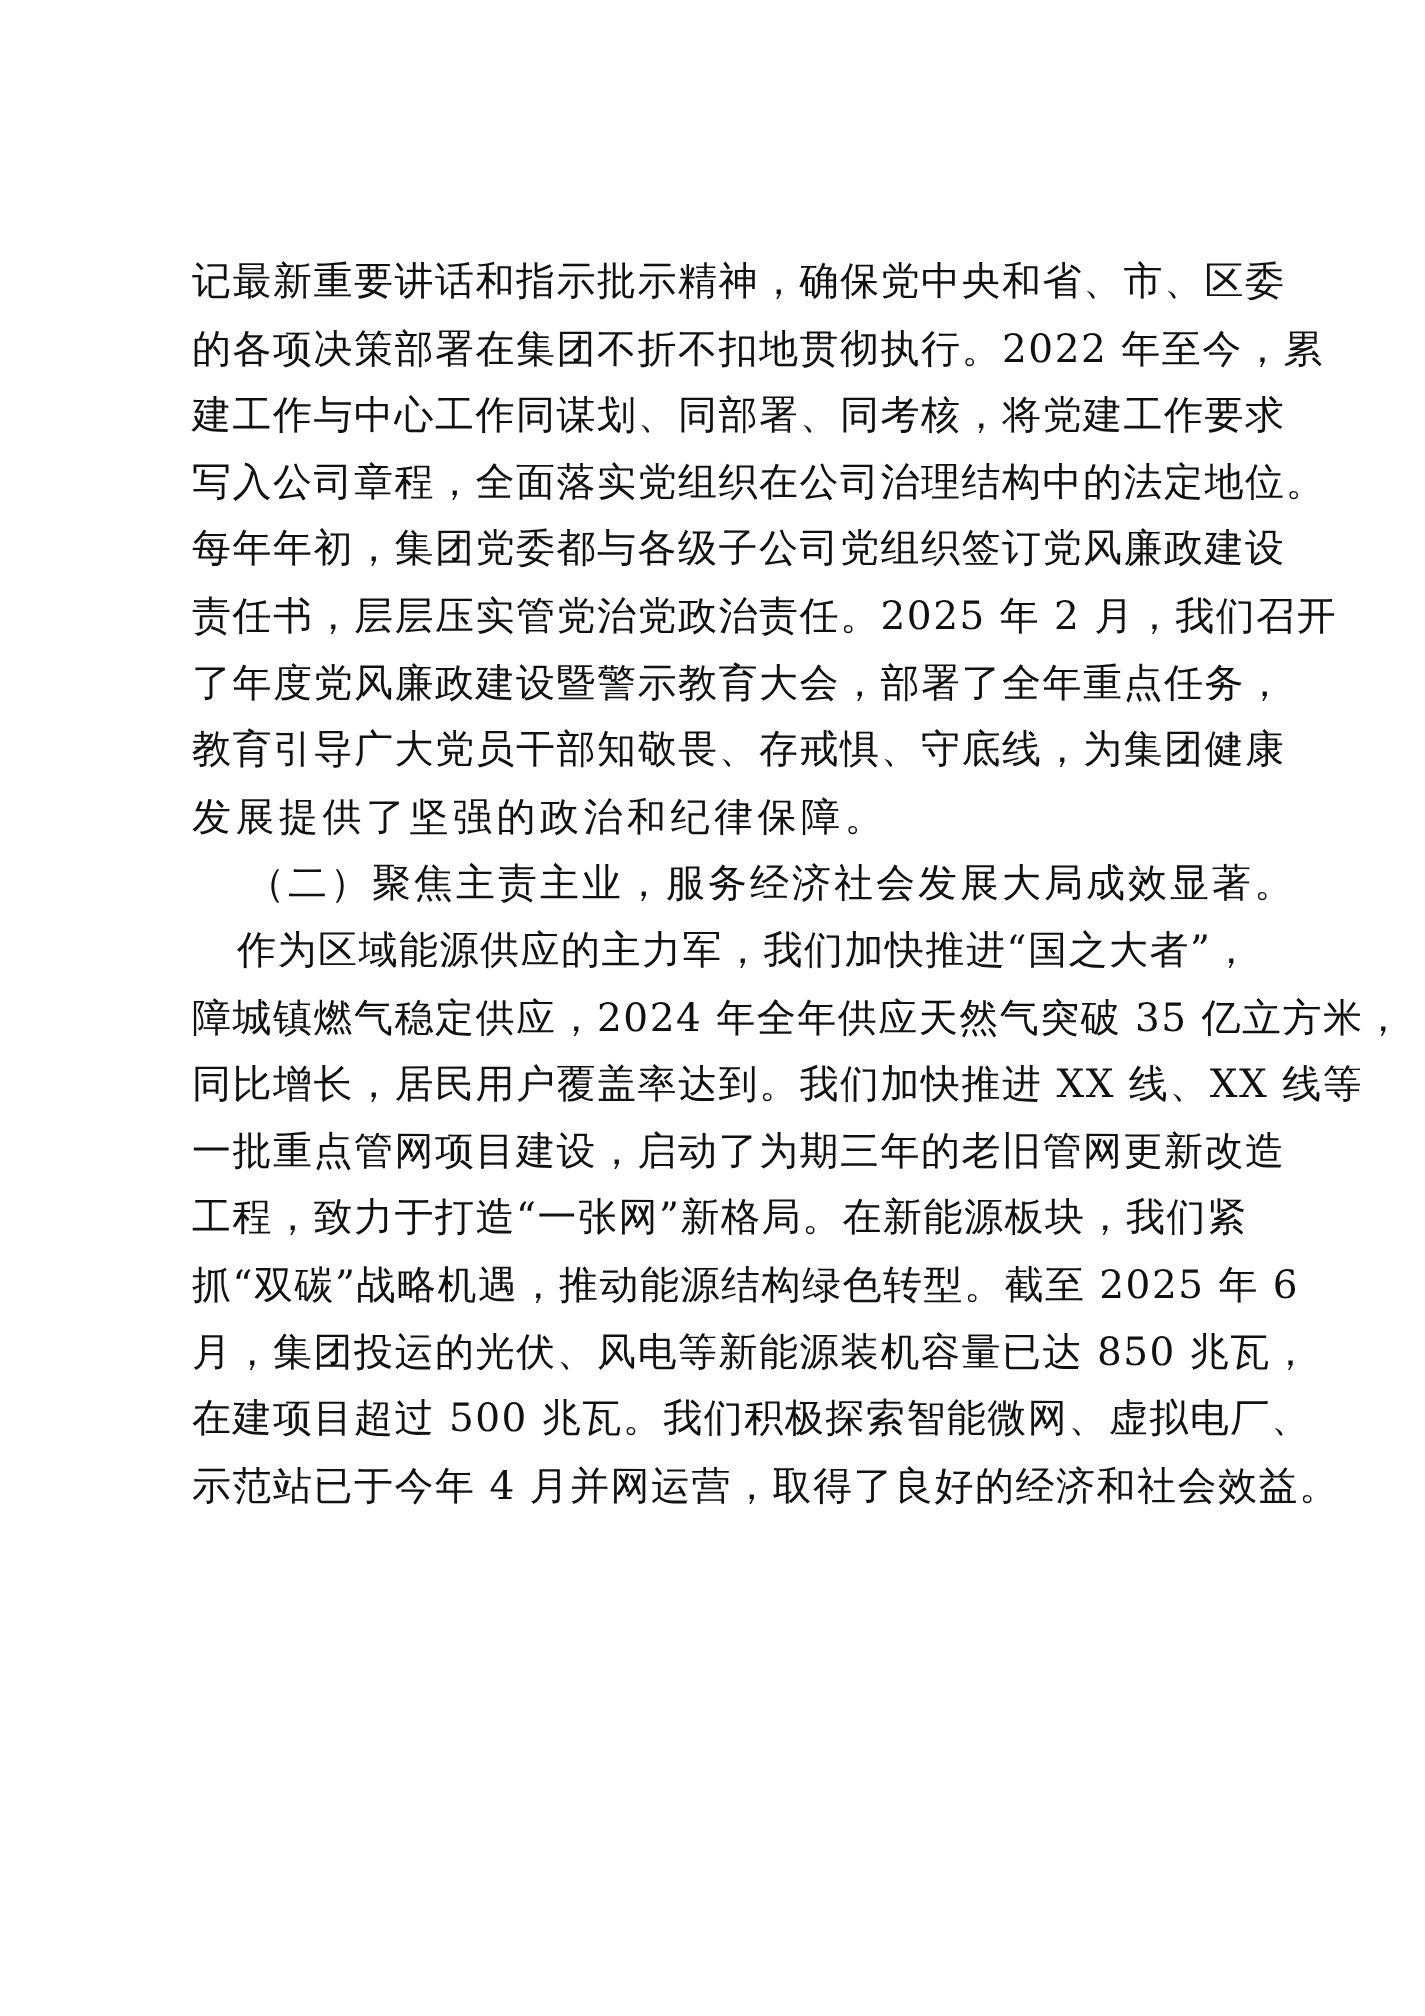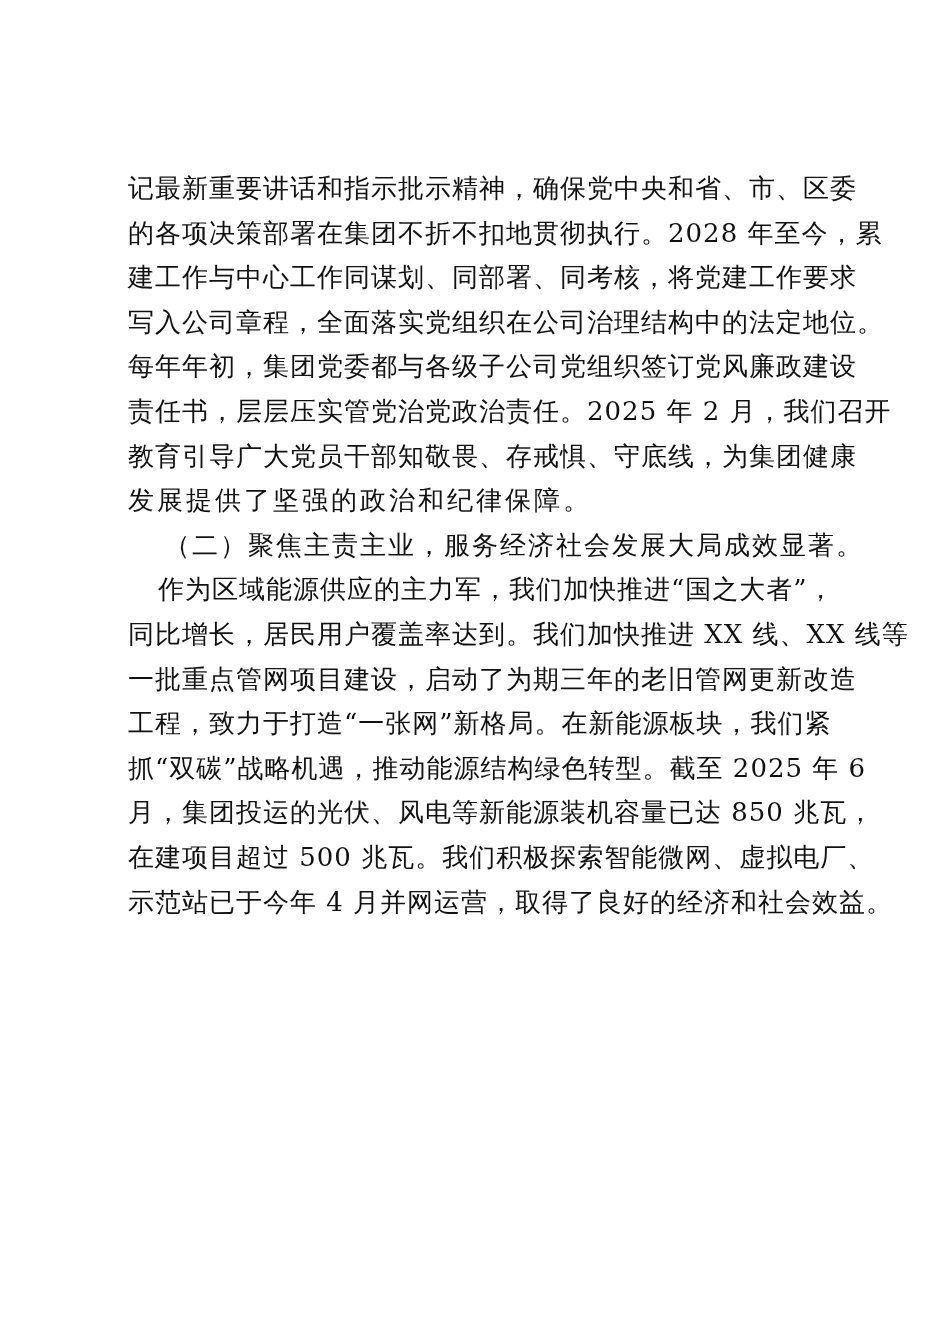--- a/index.html
+++ b/index.html
@@ -53,33 +53,35 @@
     }
   </style>
 </head>
 <body>
 
 <div class="page">
   <div class="text-block">
 
     <div>
       <div class="line">记最新重要讲话和指示批示精神，确保党中央和省、市、区委</div>
-      <div class="line">的各项决策部署在集团不折不扣地贯彻执行。2028 年至今，累</div>
+      <div class="line">的各项决策部署在集团不折不扣地贯彻执行。2022 年至今，累</div>
       <div class="line">建工作与中心工作同谋划、同部署、同考核，将党建工作要求</div>
       <div class="line">写入公司章程，全面落实党组织在公司治理结构中的法定地位。</div>
       <div class="line">每年年初，集团党委都与各级子公司党组织签订党风廉政建设</div>
       <div class="line">责任书，层层压实管党治党政治责任。2025 年 2 月，我们召开</div>
+      <div class="line">了年度党风廉政建设暨警示教育大会，部署了全年重点任务，</div>
       <div class="line">教育引导广大党员干部知敬畏、存戒惧、守底线，为集团健康</div>
       <div class="line last">发展提供了坚强的政治和纪律保障。</div>
     </div>
 
     <div class="line heading">（二）聚焦主责主业，服务经济社会发展大局成效显著。</div>
 
     <div>
       <div class="line indent">作为区域能源供应的主力军，我们加快推进“国之大者”，</div>
+      <div class="line">障城镇燃气稳定供应，2024 年全年供应天然气突破 35 亿立方米，</div>
       <div class="line">同比增长，居民用户覆盖率达到。我们加快推进 XX 线、XX 线等</div>
       <div class="line">一批重点管网项目建设，启动了为期三年的老旧管网更新改造</div>
       <div class="line">工程，致力于打造“一张网”新格局。在新能源板块，我们紧</div>
       <div class="line">抓“双碳”战略机遇，推动能源结构绿色转型。截至 2025 年 6</div>
       <div class="line">月，集团投运的光伏、风电等新能源装机容量已达 850 兆瓦，</div>
       <div class="line">在建项目超过 500 兆瓦。我们积极探索智能微网、虚拟电厂、</div>
       <div class="line">示范站已于今年 4 月并网运营，取得了良好的经济和社会效益。</div>
     </div>
 
   </div>

